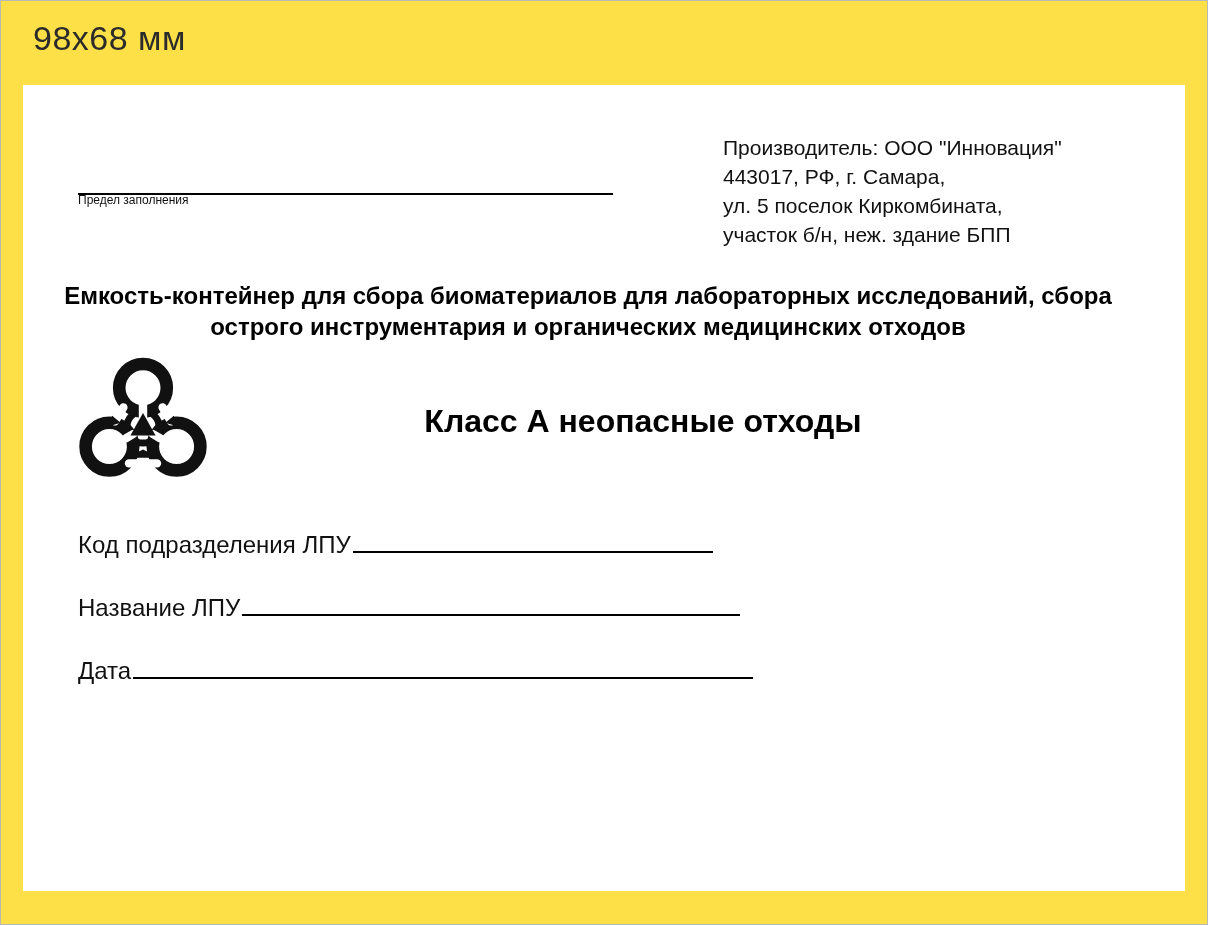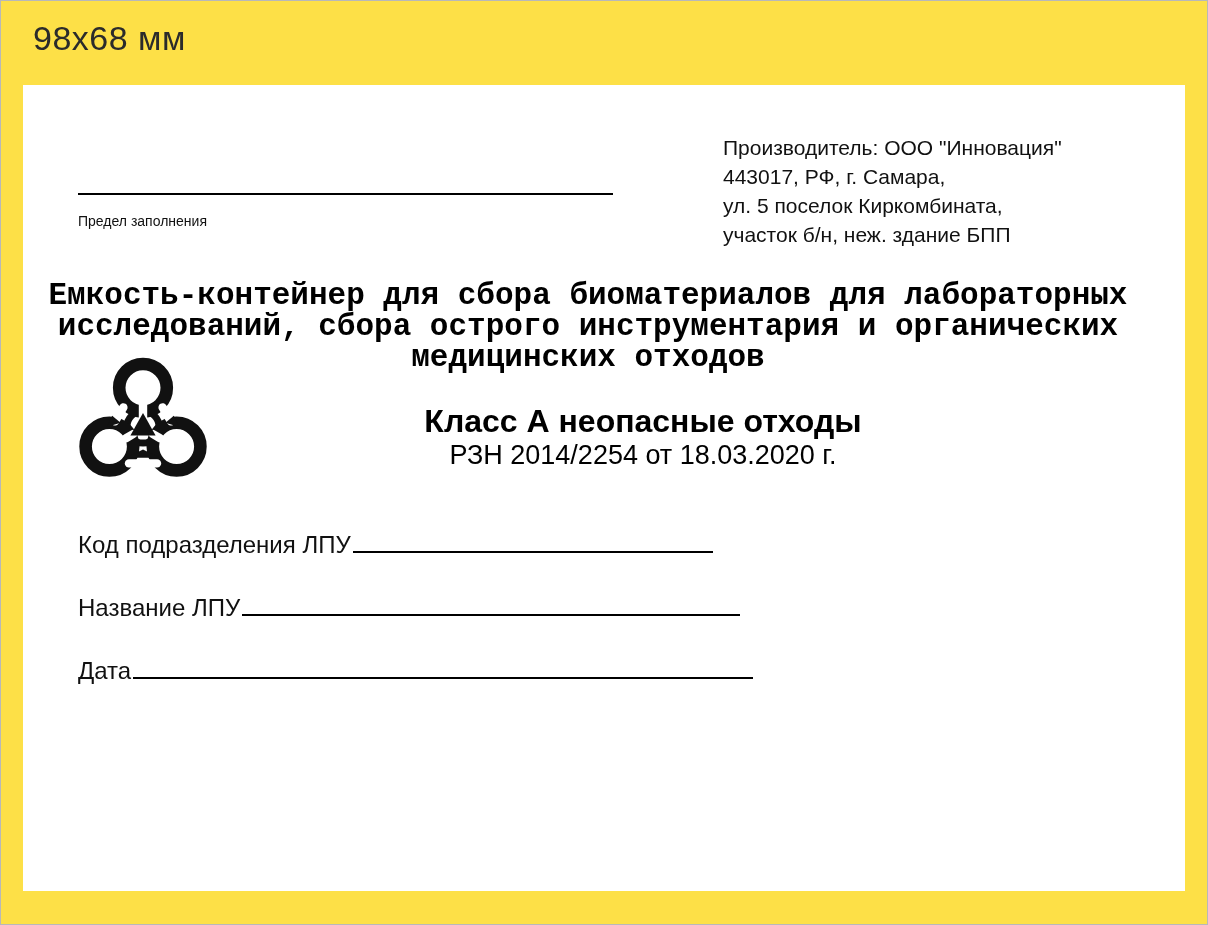--- a/index.html
+++ b/index.html
@@ -49,33 +49,33 @@
   .fill-limit-rule {
     position: absolute;
     left: 55px;
     top: 108px;
     width: 535px;
     border-bottom: 2px solid #000000;
   }
   .fill-limit-text {
     position: absolute;
     left: 55px;
-    top: 128px;
-    font-size: 14px;
+    top: 108px;
+    font-size: 12px;
     color: #111111;
   }
   .container-title {
     position: absolute;
     left: 0px;
     top: 195px;
     width: 1130px;
     text-align: center;
-    font-family: Liberation Mono, monospace;
+    font-family: Liberation Sans, sans-serif;
     font-weight: bold;
-    font-size: 31px;
+    font-size: 24px;
     line-height: 31px;
     color: #000000;
   }
   .biohazard {
     position: absolute;
     left: 50px;
     top: 272px;
     width: 140px;
     height: 140px;
   }
@@ -173,21 +173,20 @@
 
           <path d="M50 40 L41 56 L59 56 Z" fill="#111111"></path>
           <path d="M34 47 L28 42 L24 50 Z" fill="#111111"></path>
           <path d="M66 47 L72 42 L76 50 Z" fill="#111111"></path>
           <path d="M38 72 L50 66 L62 72 Z" fill="#111111"></path>
         </g>
       </svg>
     </div>
 
     <div class="class-title">Класс А неопасные отходы</div>
-    <div class="rzn">РЗН 2014/2254 от 18.03.2020 г.</div>
 
     <div class="field f2">
       <span>Название ЛПУ</span><span class="underline u2"></span>
     </div>
 
     <div class="field f1">
       <span>Код подразделения ЛПУ</span><span class="underline u1"></span>
     </div>
 
     <div class="field f3">

